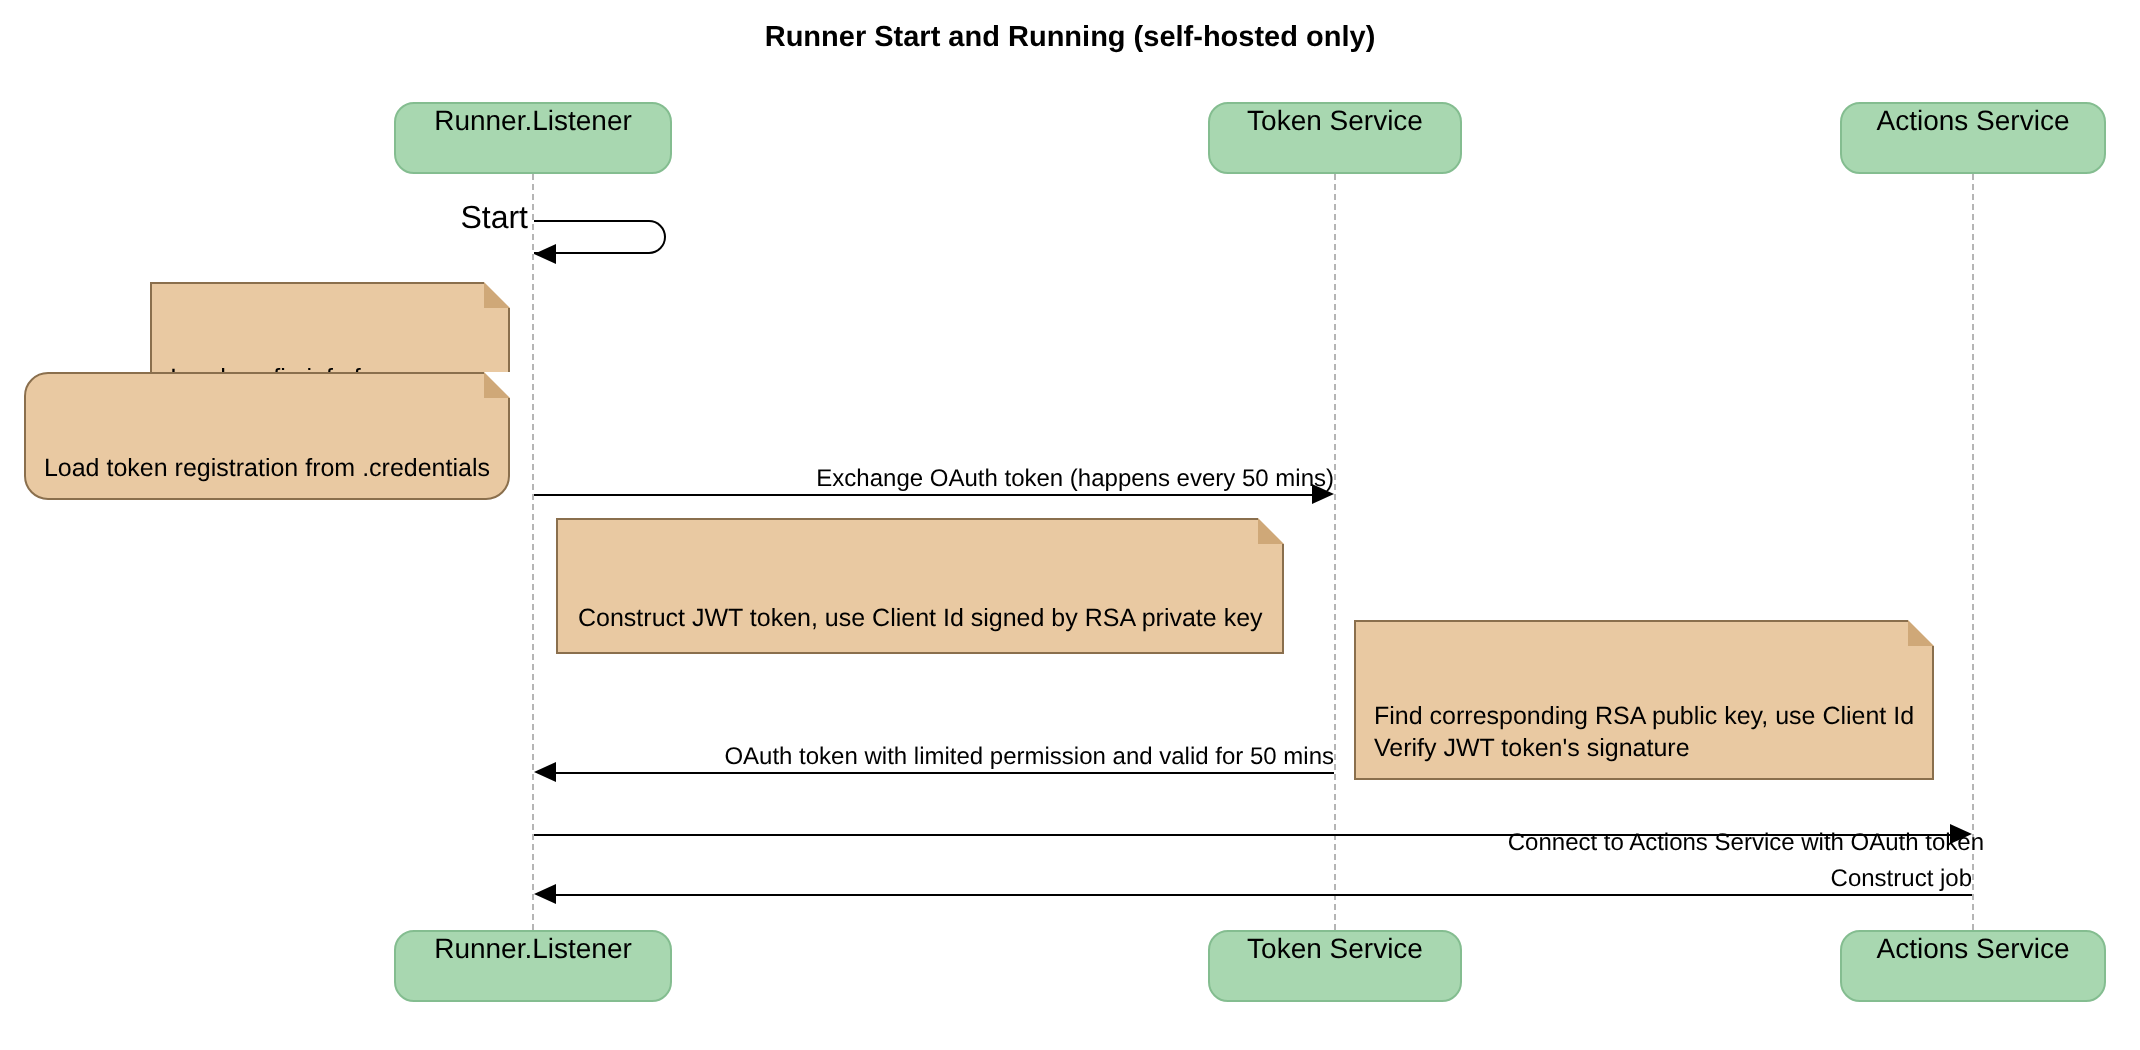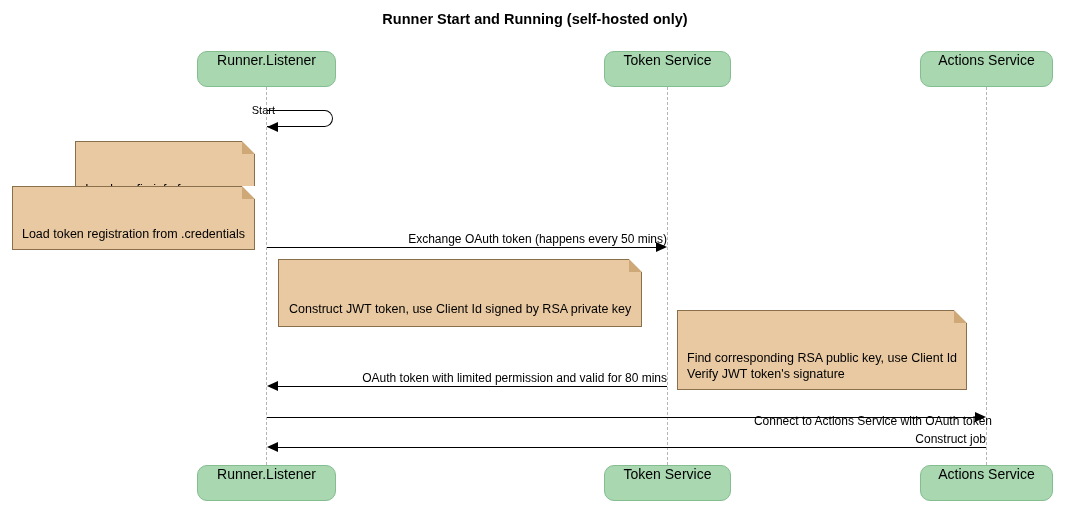--- a/index.html
+++ b/index.html
@@ -42,22 +42,22 @@
     border-top:5px solid transparent;border-bottom:5px solid transparent;
     border-right:11px solid #000;
   }
   .self-loop{
     position:absolute;left:267px;top:110px;width:66px;height:17px;
     border:1px solid #000;border-left:none;
     border-radius:0 9px 9px 0;
     box-sizing:border-box;
   }
   .start-label{
-    position:absolute;left:195px;top:103px;width:80px;
-    text-align:right;font-size:11px;line-height:14px;
+    position:absolute;left:184px;top:103px;width:80px;
+    text-align:right;font-size:16px;line-height:14px;
   }
   .note{
     position:absolute;
     background:#e9c9a2;border:1px solid #8a6f4d;
     padding:7px 9px;font-size:12.5px;line-height:16px;
     white-space:pre-line;
     box-sizing:border-box;
   }
   .note .fold{
     content:"";position:absolute;top:-1px;right:-1px;
@@ -69,21 +69,21 @@
   
   #p-rl-top{left:197px;top:51px;width:139px;}
   #p-ts-top{left:604px;top:51px;width:127px;}
   #p-as-top{left:920px;top:51px;width:133px;}
   #p-rl-bot{left:197px;top:465px;width:139px;}
   #p-ts-bot{left:604px;top:465px;width:127px;}
   #p-as-bot{left:920px;top:465px;width:133px;}
   #ll-rl{left:266px;} #ll-ts{left:667px;} #ll-as{left:986px;}
   #loop-arrow{left:267px;top:122px;}
   #note-load-config{right:815px;top:141px;}
-  #note-load-token{right:815px;top:186px;}
+  #note-load-token{right:815px;top:186px;border-radius:12px;}
   #note-construct-jwt{left:278px;top:259px;}
   #note-find-rsa{left:677px;top:310px;}
   #m2-label{left:266px;width:401px;top:232px;}
   #m2-line{left:267px;top:247px;width:390px;}
   #m2-arrow{left:656px;top:242px;}
   #m3-label{left:266px;width:401px;top:371px;}
   #m3-line{left:274px;top:386px;width:393px;}
   #m3-arrow{left:267px;top:381px;}
   #m4-label{left:272px;width:720px;top:402px;margin-top:12px;}
   #m4-line{left:267px;top:417px;width:709px;}
@@ -134,21 +134,21 @@
     <span class="fold"></span>
     <span>Find corresponding RSA public key, use Client Id
 Verify JWT token's signature</span>
   </div>
 
   <div class="note" id="note-construct-jwt">
     <span class="fold"></span>
     <span>Construct JWT token, use Client Id signed by RSA private key</span>
   </div>
 
-  <div class="msg-label" id="m3-label">OAuth token with limited permission and valid for 80 mins</div>
+  <div class="msg-label" id="m3-label">OAuth token with limited permission and valid for 50 mins</div>
   <div class="msg-line" id="m3-line"></div>
   <div class="arrow-l" id="m3-arrow"></div>
 
   <div class="msg-label" id="m4-label">Connect to Actions Service with OAuth token</div>
   <div class="msg-line" id="m4-line"></div>
   <div class="arrow-r" id="m4-arrow"></div>
 
   <div class="msg-label" id="m5-label">Construct job</div>
   <div class="msg-line" id="m5-line"></div>
   <div class="arrow-l" id="m5-arrow"></div>

